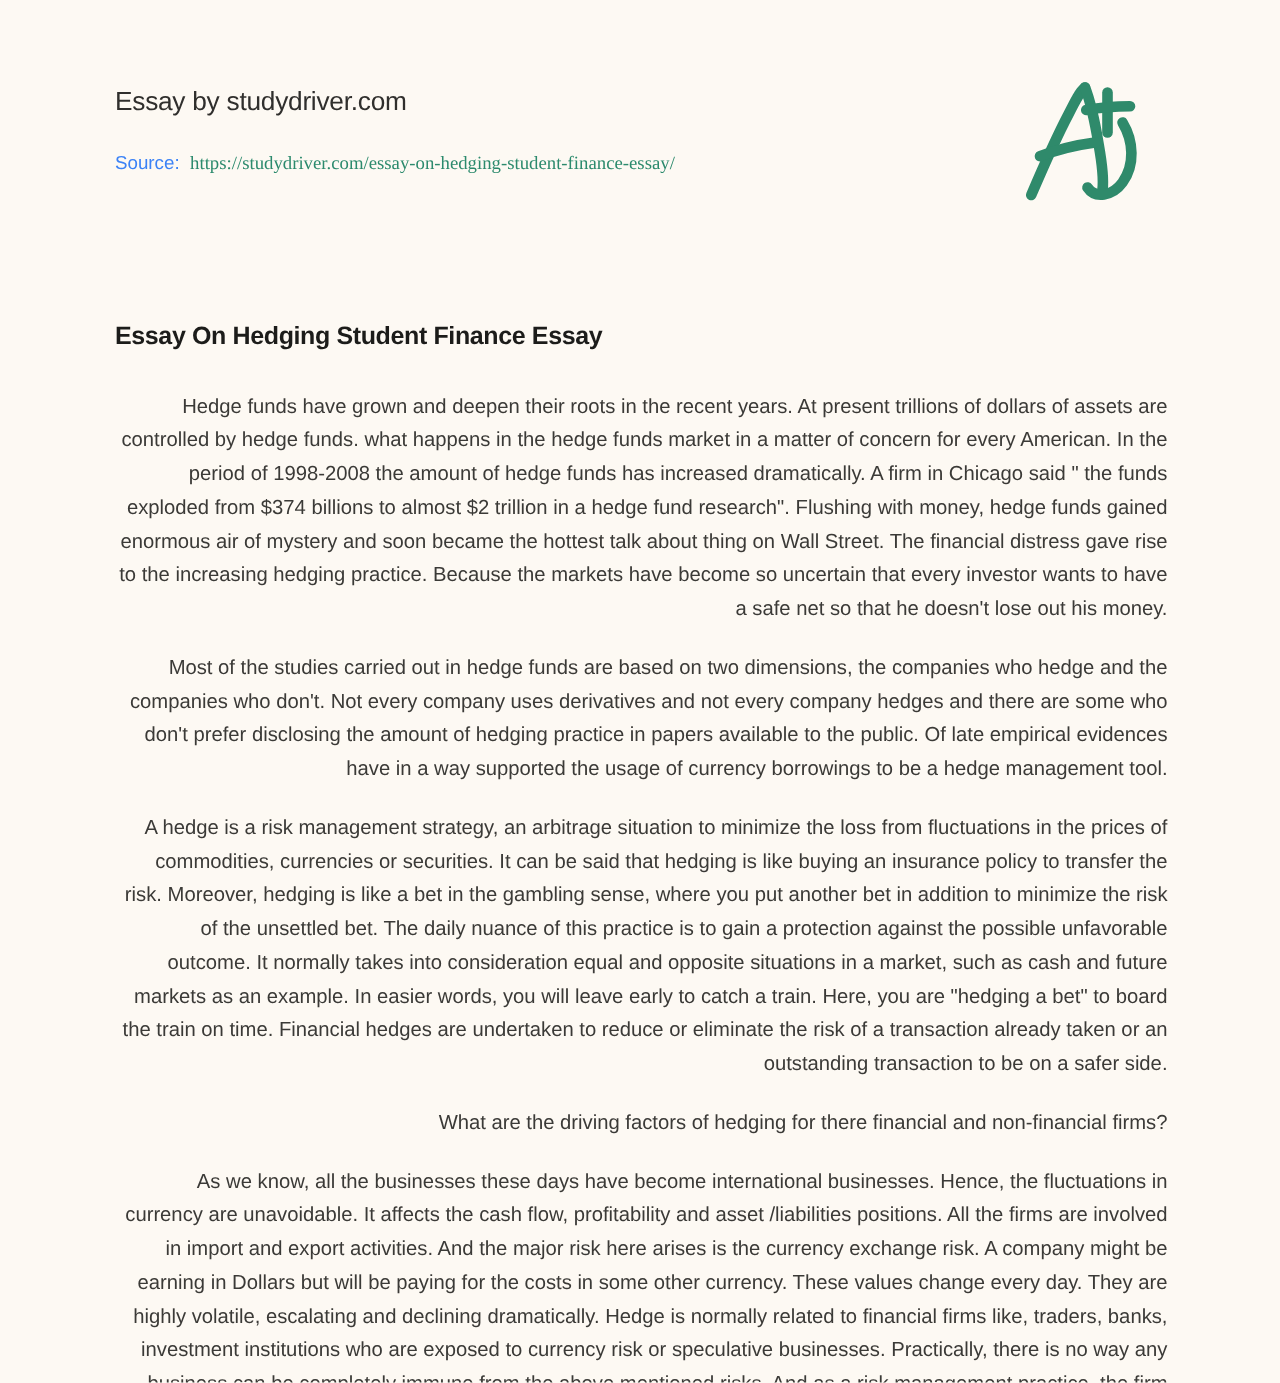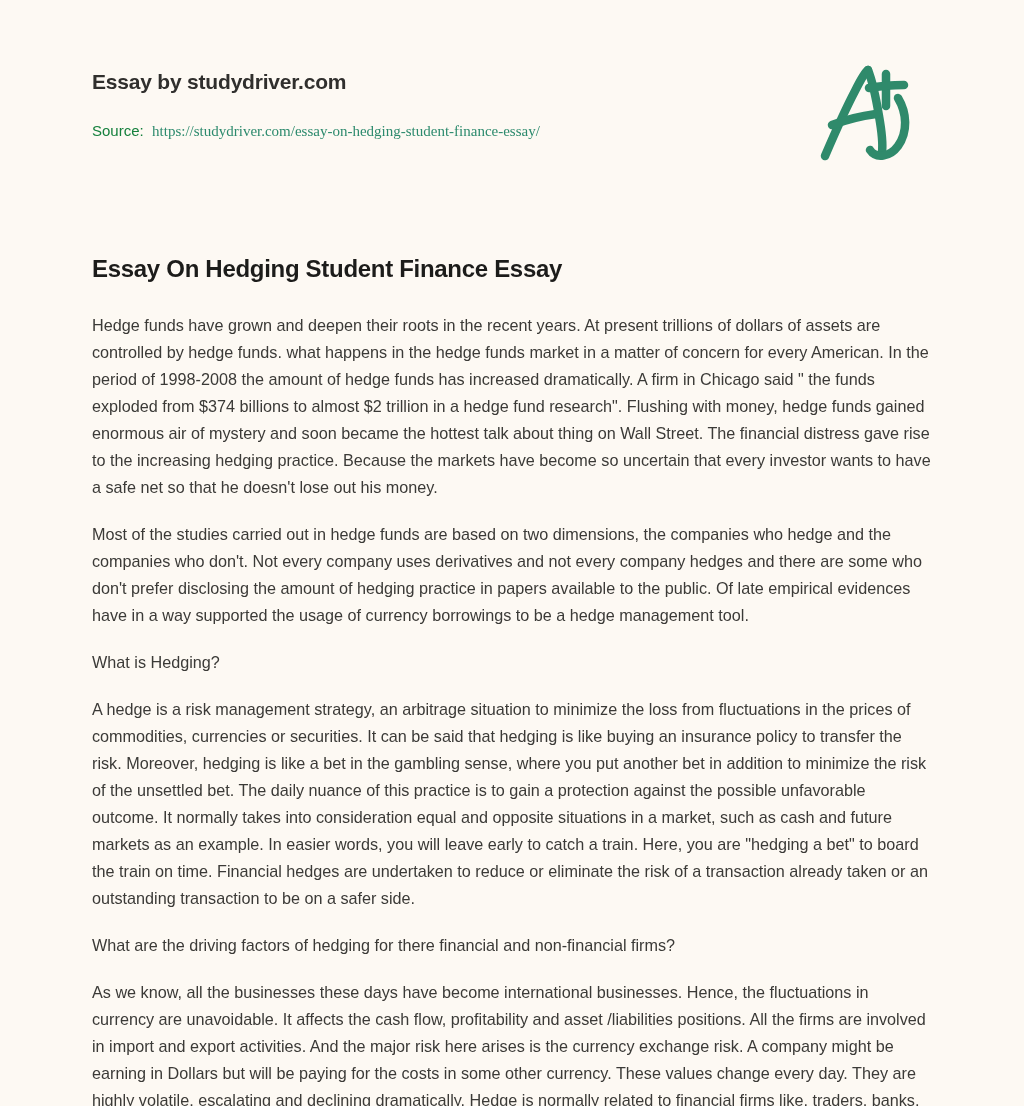--- a/index.html
+++ b/index.html
@@ -26,35 +26,35 @@
     left: 0;
     top: 0;
     width: 1024px;
     height: 200px;
   }
   .site-title {
     position: absolute;
     left: 92px;
     top: 70px;
     font-size: 21px;
-    font-weight: bold;
+    font-weight: normal;
     color: #302f2d;
     letter-spacing: -0.2px;
     white-space: nowrap;
   }
   .source-line {
     position: absolute;
     left: 92px;
     top: 122px;
     font-size: 15px;
     color: #7b7973;
     white-space: nowrap;
   }
   .source-label {
-    color: #15803d;
+    color: #3b82f6;
   }
   .source-url {
     color: #2c8a6d;
     text-decoration: none;
     font-family: Liberation Serif, serif;
   }
 
   
   .logo {
     position: absolute;
@@ -71,35 +71,35 @@
 
   
   .article {
     position: absolute;
     left: 92px;
     top: 252px;
     width: 842px;
   }
   .article-title {
     margin: 0;
-    font-size: 24px;
+    font-size: 20px;
     line-height: 34px;
     font-weight: bold;
     color: #1c1c1a;
     letter-spacing: -0.3px;
   }
   .body-copy {
     margin-top: 26px;
   }
   .body-copy p {
     margin: 0 0 20px 0;
     font-size: 16.2px;
     line-height: 27px;
     color: #3b3a37;
-    text-align: left;
+    text-align: right;
   }
   .body-copy p:last-child {
     margin-bottom: 0;
   }
 </style>
 </head>
 <body>
 
 <div class="page">
 
@@ -133,21 +133,20 @@
 
   </div>
 
   <div class="article">
 
     <h1 class="article-title">Essay On Hedging Student Finance Essay</h1>
 
     <div class="body-copy">
       <p>Hedge funds have grown and deepen their roots in the recent years. At present trillions of dollars of assets are controlled by hedge funds. what happens in the hedge funds market in a matter of concern for every American. In the period of 1998-2008 the amount of hedge funds has increased dramatically. A firm in Chicago said " the funds exploded from $374 billions to almost $2 trillion in a hedge fund research". Flushing with money, hedge funds gained enormous air of mystery and soon became the hottest talk about thing on Wall Street. The financial distress gave rise to the increasing hedging practice. Because the markets have become so uncertain that every investor wants to have a safe net so that he doesn't lose out his money.</p>
       <p>Most of the studies carried out in hedge funds are based on two dimensions, the companies who hedge and the companies who don't. Not every company uses derivatives and not every company hedges and there are some who don't prefer disclosing the amount of hedging practice in papers available to the public. Of late empirical evidences have in a way supported the usage of currency borrowings to be a hedge management tool.</p>
-      <p>What is Hedging?</p>
       <p>A hedge is a risk management strategy, an arbitrage situation to minimize the loss from fluctuations in the prices of commodities, currencies or securities. It can be said that hedging is like buying an insurance policy to transfer the risk. Moreover, hedging is like a bet in the gambling sense, where you put another bet in addition to minimize the risk of the unsettled bet. The daily nuance of this practice is to gain a protection against the possible unfavorable outcome. It normally takes into consideration equal and opposite situations in a market, such as cash and future markets as an example. In easier words, you will leave early to catch a train. Here, you are "hedging a bet" to board the train on time. Financial hedges are undertaken to reduce or eliminate the risk of a transaction already taken or an outstanding transaction to be on a safer side.</p>
       <p>What are the driving factors of hedging for there financial and non-financial firms?</p>
       <p>As we know, all the businesses these days have become international businesses. Hence, the fluctuations in currency are unavoidable. It affects the cash flow, profitability and asset /liabilities positions. All the firms are involved in import and export activities. And the major risk here arises is the currency exchange risk. A company might be earning in Dollars but will be paying for the costs in some other currency. These values change every day. They are highly volatile, escalating and declining dramatically. Hedge is normally related to financial firms like, traders, banks, investment institutions who are exposed to currency risk or speculative businesses. Practically, there is no way any business can be completely immune from the above mentioned risks. And as a risk management practice, the firm</p>
     </div>
 
   </div>
 
 </div>
 
 </body></html>

